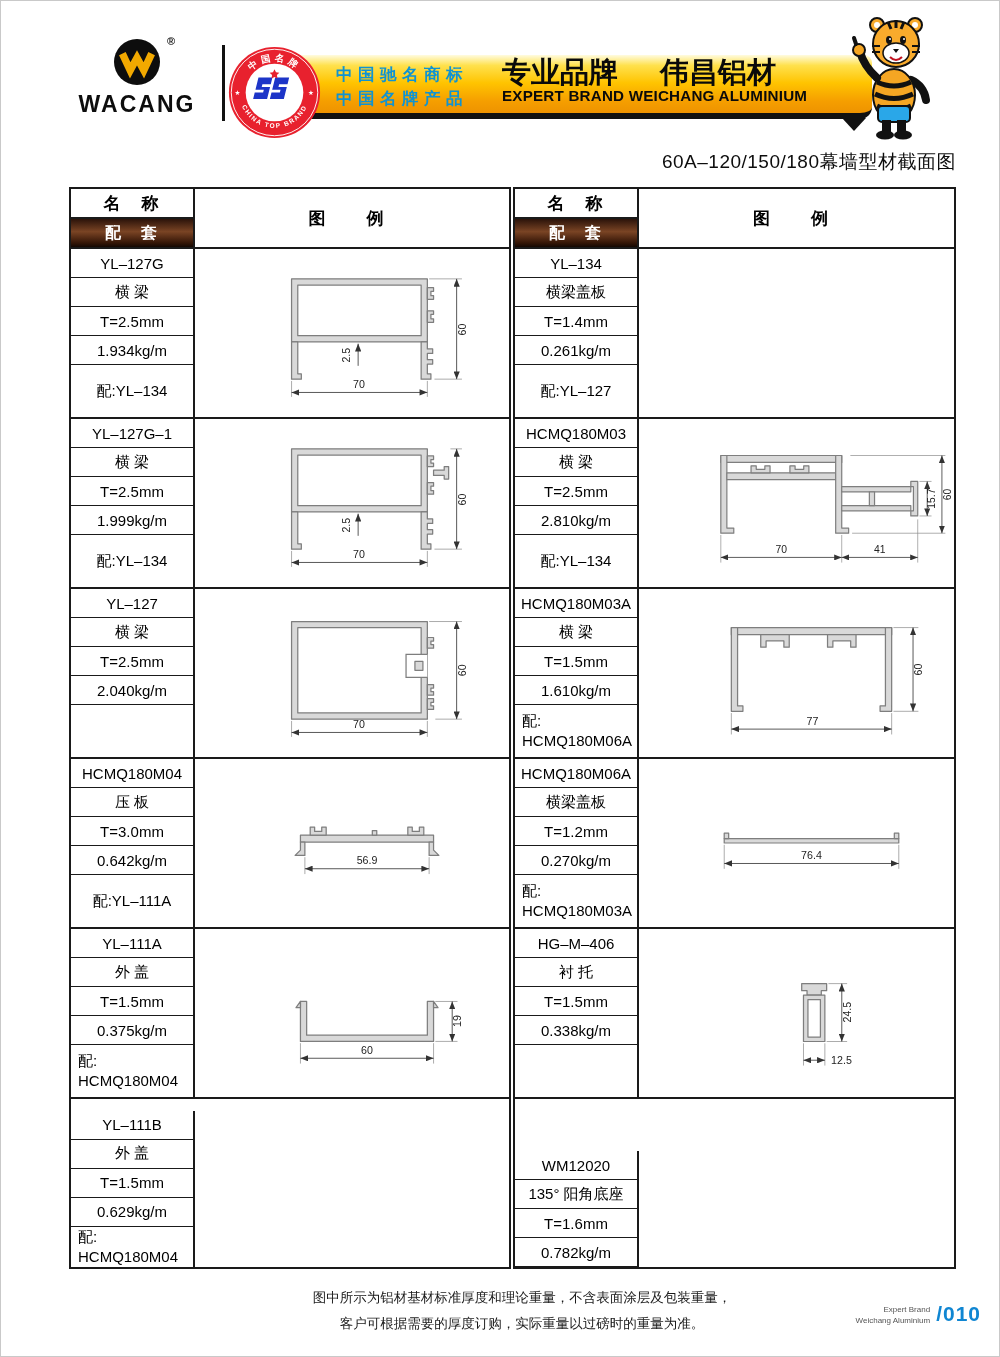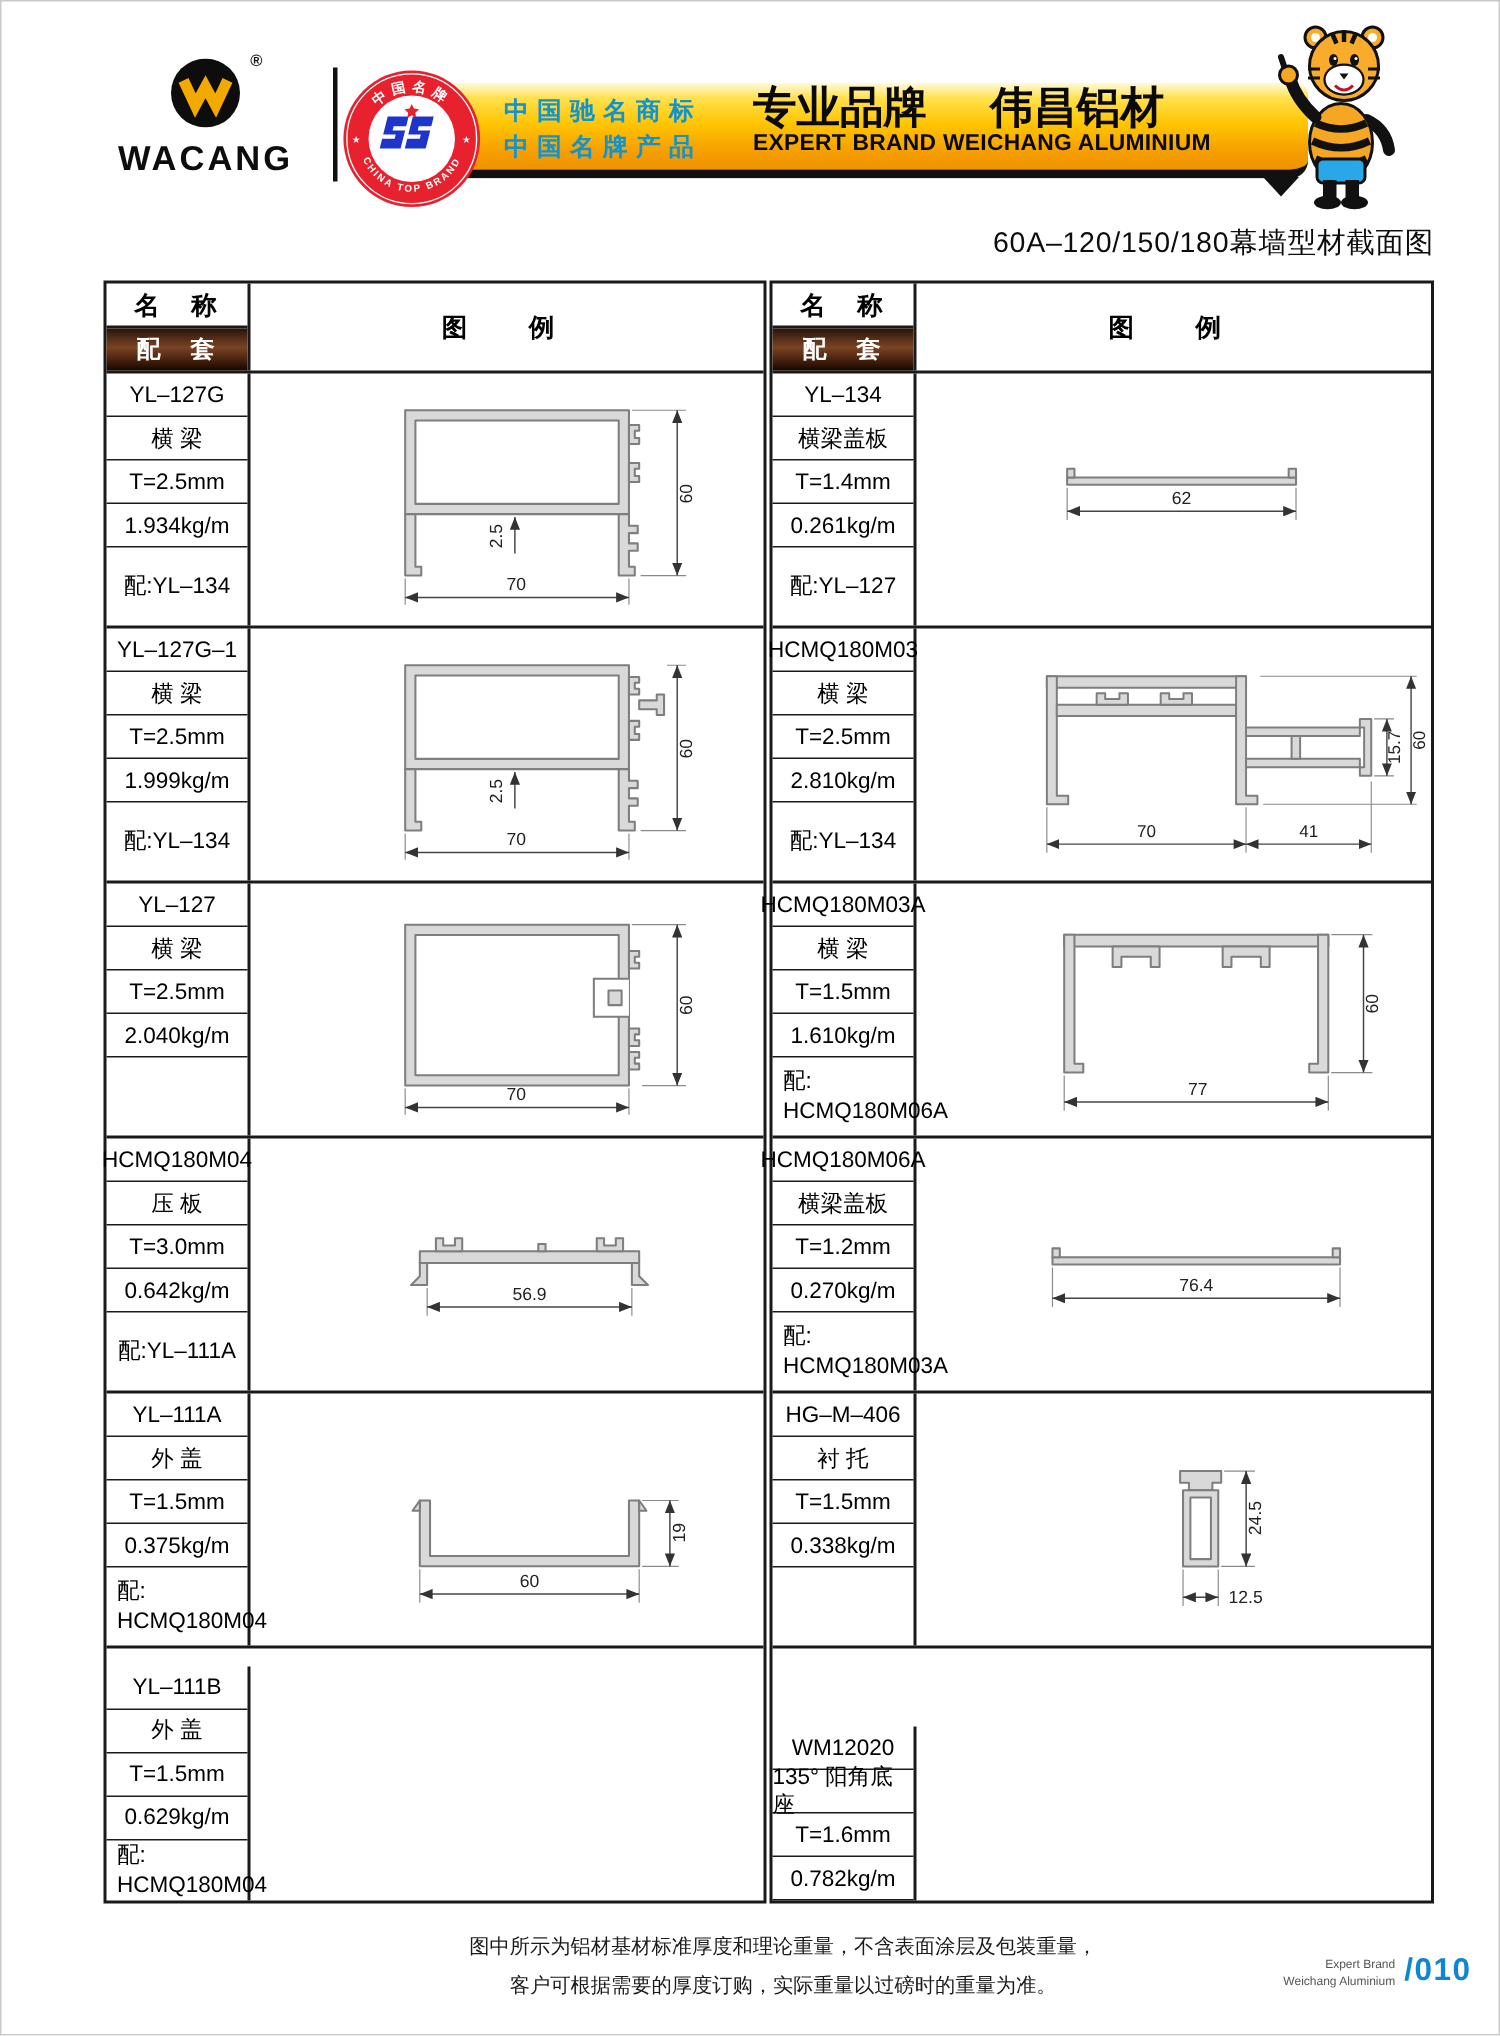--- a/index.html
+++ b/index.html
@@ -24,21 +24,21 @@
   .badge-en{font-size:7px;font-weight:bold;fill:#fff;letter-spacing:1.6px;}
   .badge-star{font-size:7px;fill:#fff;}
   .tiger{position:absolute;left:843px;top:8px;width:100px;height:132px;}
   .page-title{position:absolute;right:43px;top:148px;font-size:19px;font-weight:normal;color:#0d0d0d;letter-spacing:0.5px;}
 
   
   .tables{display:flex;gap:2px;margin:0 43px 0 68px;}
   .ptable{width:443px;border:2px solid #1a1a1a;background:#fff;box-sizing:border-box;}
   .ptable.right{width:444px;}
   .thead{display:flex;height:58px;border-bottom:2px solid #1a1a1a;}
-  .ncol{width:96px;border-right:2px solid #1a1a1a;display:flex;flex-direction:column;box-sizing:border-box;}
+  .ncol{width:124px;border-right:2px solid #1a1a1a;display:flex;flex-direction:column;box-sizing:border-box;}
   .th-name{height:30px;display:flex;align-items:center;justify-content:center;font-weight:bold;font-size:17px;letter-spacing:2px;border-bottom:2px solid #1a1a1a;box-sizing:border-box;}
   .th-mate{flex:1;display:flex;align-items:center;justify-content:center;font-weight:bold;font-size:16px;color:#fff;letter-spacing:2px;background:linear-gradient(180deg,#2b130a 0%,#7a4424 45%,#351607 85%,#140802 100%);}
   .th-dia{flex:1;display:flex;align-items:center;justify-content:center;font-weight:bold;font-size:17px;letter-spacing:12px;text-align:right;}
   .tblock{display:flex;height:168px;border-bottom:2px solid #1a1a1a;gap:30px;}
   .tblock:last-child{border-bottom:none;align-items:flex-end;}
   .cell{height:29px;border-bottom:1.5px solid #1a1a1a;display:flex;align-items:center;justify-content:center;font-size:15px;color:#000;box-sizing:border-box;}
   .cell.mate{flex:1;border-bottom:none;white-space:pre-line;line-height:1.35;}
   .cell.mate.multiline{justify-content:flex-start;text-align:left;padding-left:7px;}
   .dia{flex:1;position:relative;}
   .dia svg{position:absolute;left:0;top:0;width:100%;height:100%;}
@@ -327,31 +327,20 @@
       </div>
 
       <div class="tblock">
         <div class="ncol">
           <div class="cell code">YL–134</div>
           <div class="cell">横梁盖板</div>
           <div class="cell">T=1.4mm</div>
           <div class="cell">0.261kg/m</div>
           <div class="cell mate">配:YL–127</div>
         </div>
-        <div class="dia">
-          <svg viewBox="0 0 320 166">
-            <path class="prof" d="M72,68 H228 V73 H72 Z"></path>
-            <path class="prof" d="M72,68 v-6 h5 v6 z"></path>
-            <path class="prof" d="M223,68 v-6 h5 v6 z"></path>
-            <line class="ext" x1="72" y1="75" x2="72" y2="97"></line>
-              <line class="ext" x1="228" y1="75" x2="228" y2="97"></line>
-            <line class="dim" x1="72" y1="91" x2="228" y2="91" marker-start="url(#arw)" marker-end="url(#arw)"></line>
-            <text class="dtext" x="150" y="86" text-anchor="middle">62</text>
-          </svg>
-        </div>
       </div>
 
       <div class="tblock">
         <div class="ncol">
           <div class="cell code">HCMQ180M03</div>
           <div class="cell">横 梁</div>
           <div class="cell">T=2.5mm</div>
           <div class="cell">2.810kg/m</div>
           <div class="cell mate">配:YL–134</div>
         </div>

